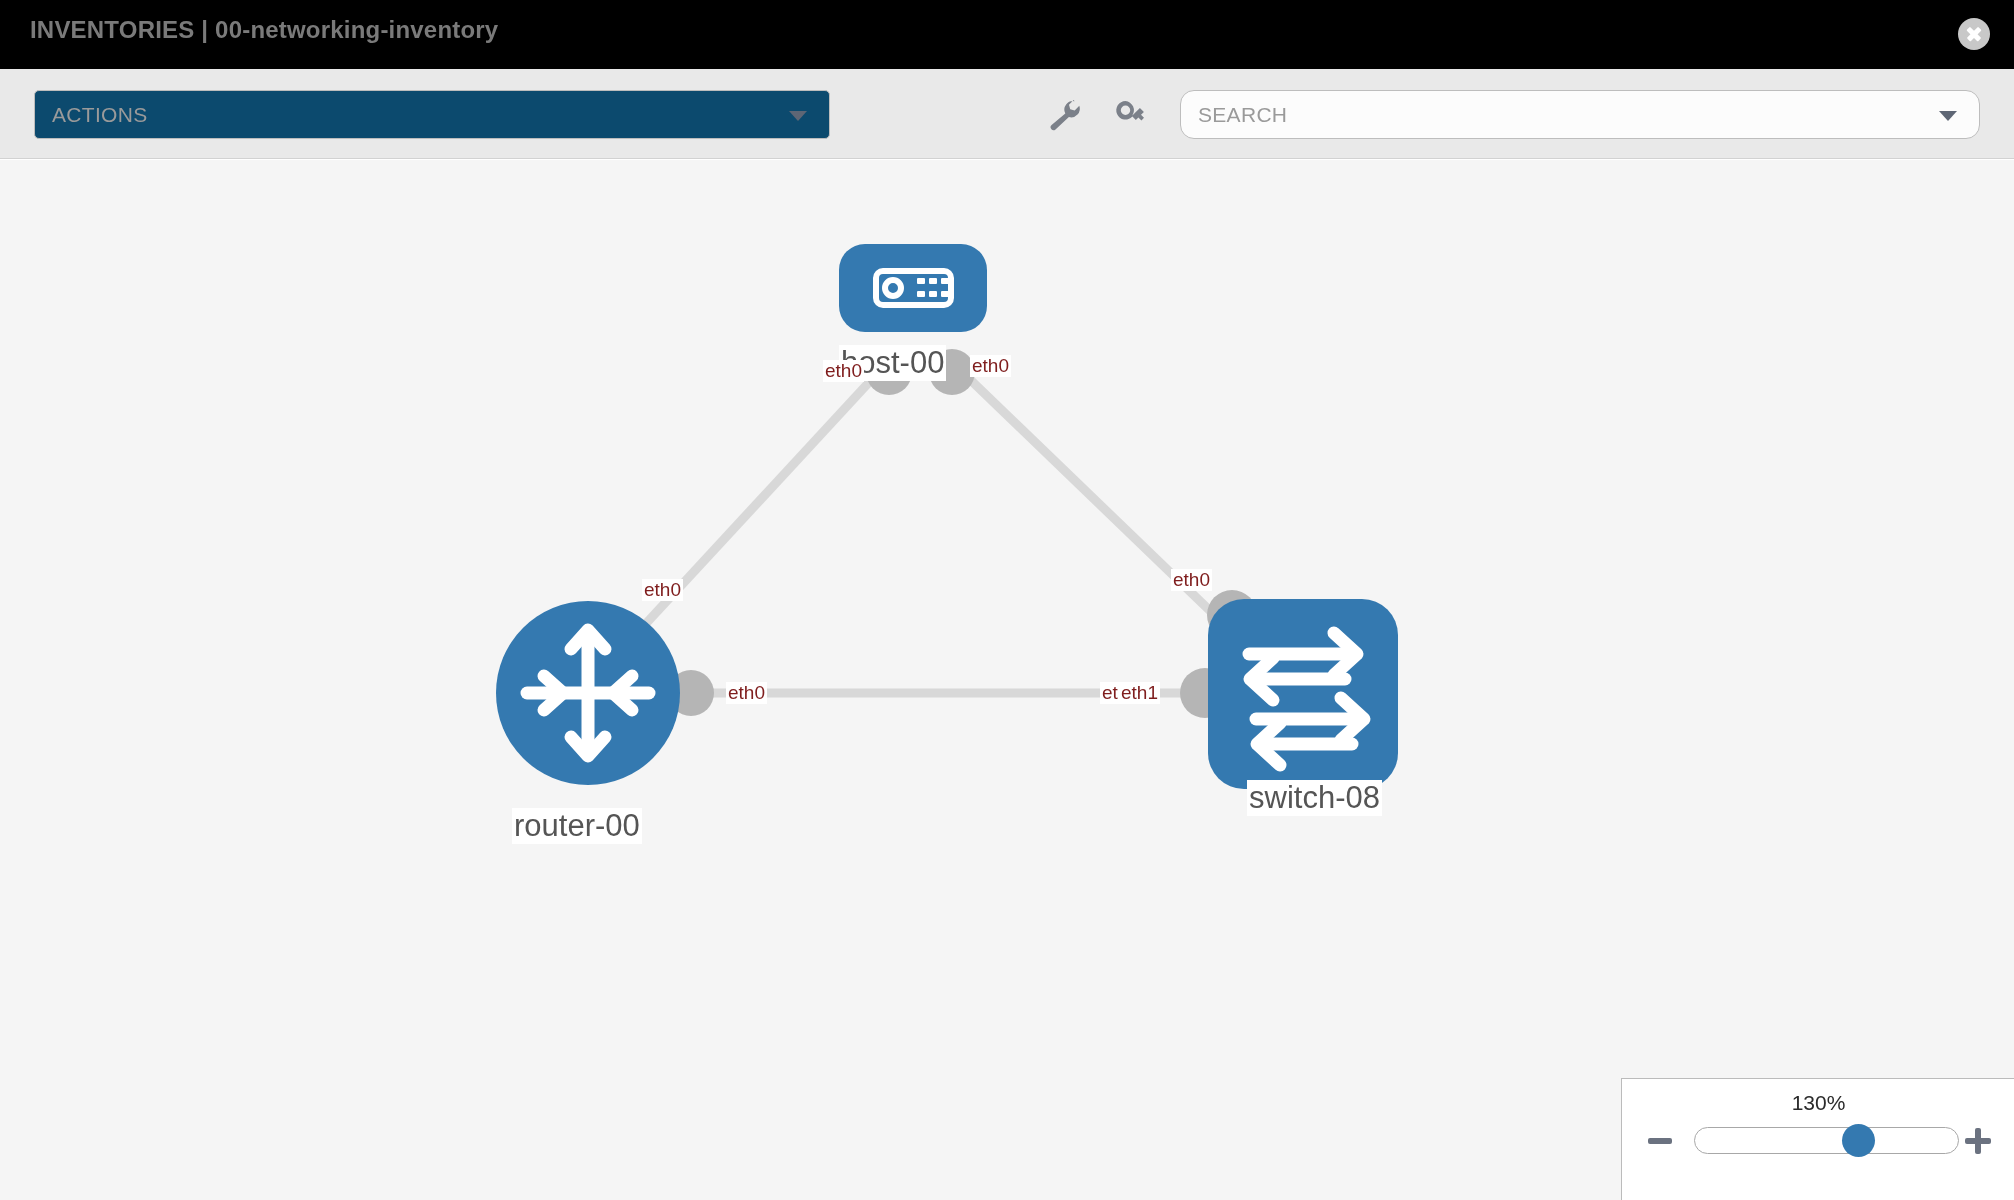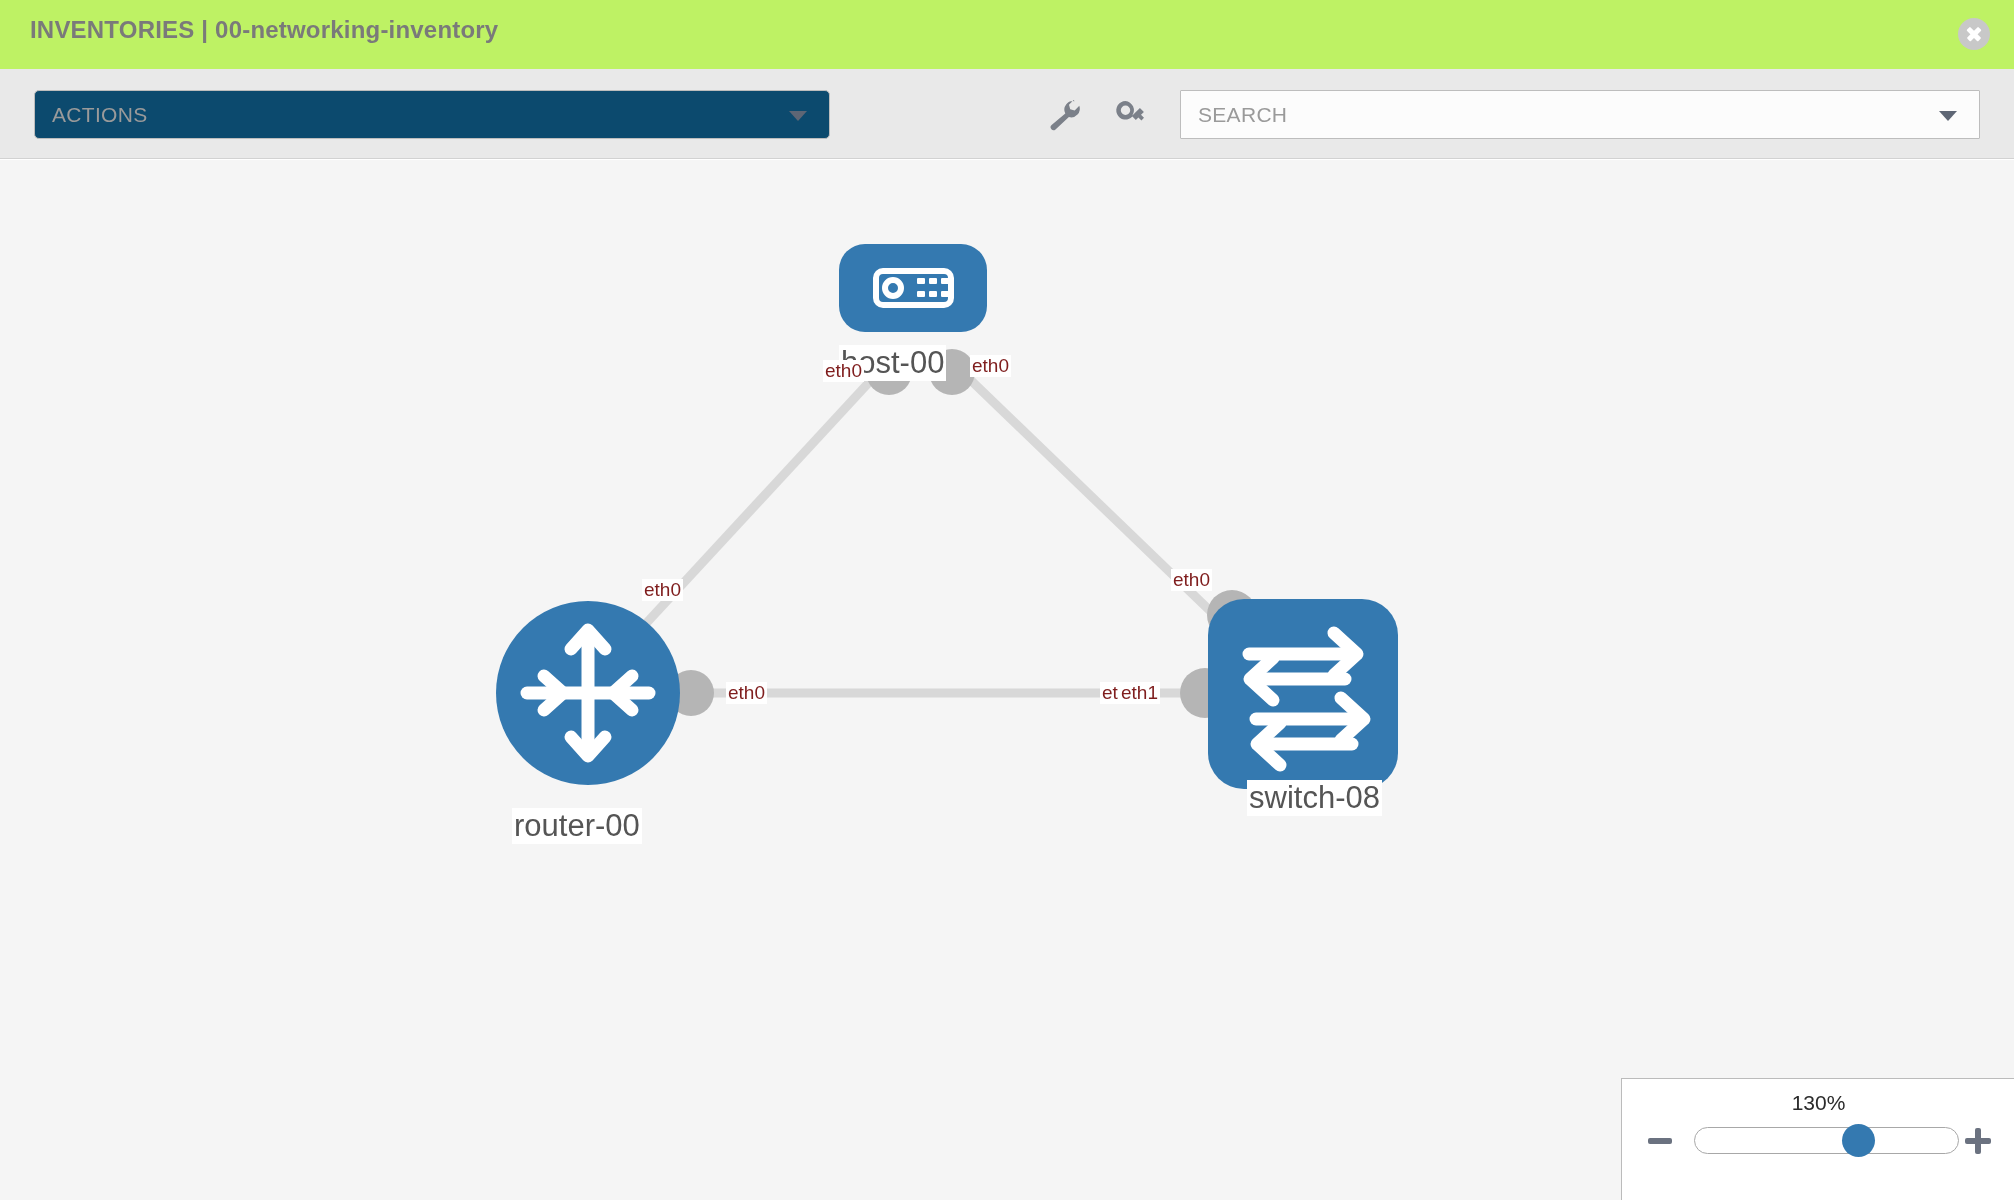--- a/index.html
+++ b/index.html
@@ -8,21 +8,21 @@
     background: #ffffff;
     font-family: "Liberation Sans", sans-serif;
     overflow: hidden;
   }
   #app { position: relative; width: 2014px; height: 1200px; }
 
   
   .header {
     position: absolute; top: 0; left: 0;
     width: 2014px; height: 77px;
-    background: #bef264;
+    background: #000000;
     border-bottom: 1px solid #d7d7d7;
   }
   .page-title {
     position: absolute; left: 30px; top: 16px;
     font-size: 24px; font-weight: bold;
     color: #7a7a7a; letter-spacing: 0.2px;
     white-space: nowrap;
   }
   .close-btn {
     position: absolute; right: 24px; top: 18px;
@@ -71,21 +71,21 @@
   }
   .icon-wrench { left: 1044px; }
   .icon-key    { left: 1110px; }
   .tool-icon svg { display: block; width: 40px; height: 40px; }
 
   .search-box {
     position: absolute; left: 1180px; top: 21px;
     width: 800px; height: 49px;
     background: #fcfcfc;
     border: 1px solid #bdbdbd;
-    border-radius: 1px;
+    border-radius: 14px;
   }
   .search-box .sel-text {
     position: absolute; left: 17px; top: 12px;
     font-size: 21px; color: #9a9a9a; letter-spacing: 0.3px;
   }
 
   
   .canvas {
     position: absolute; top: 160px; left: 0;
     width: 2014px; height: 1040px;

